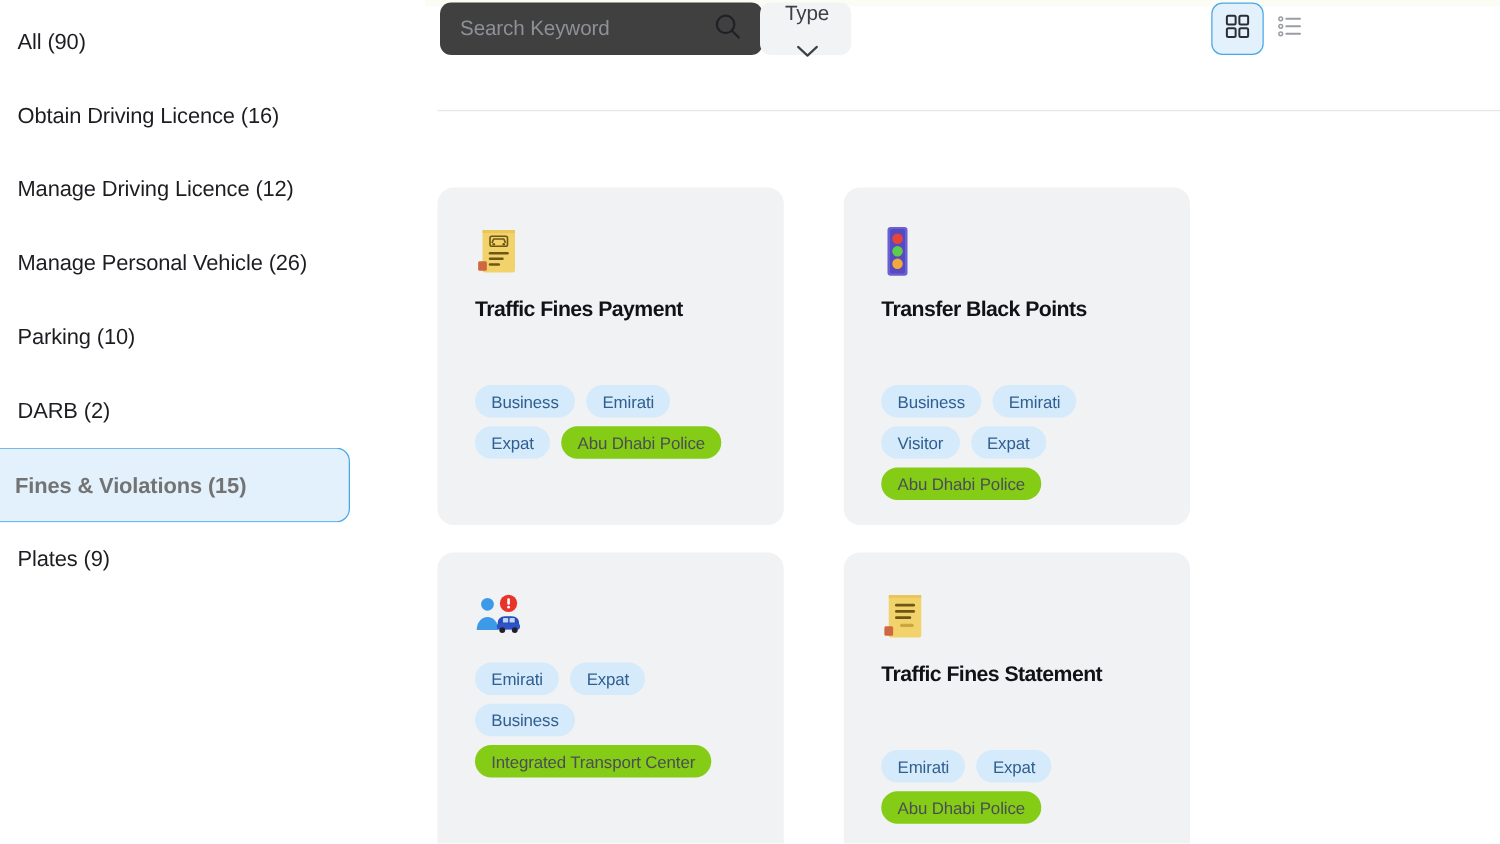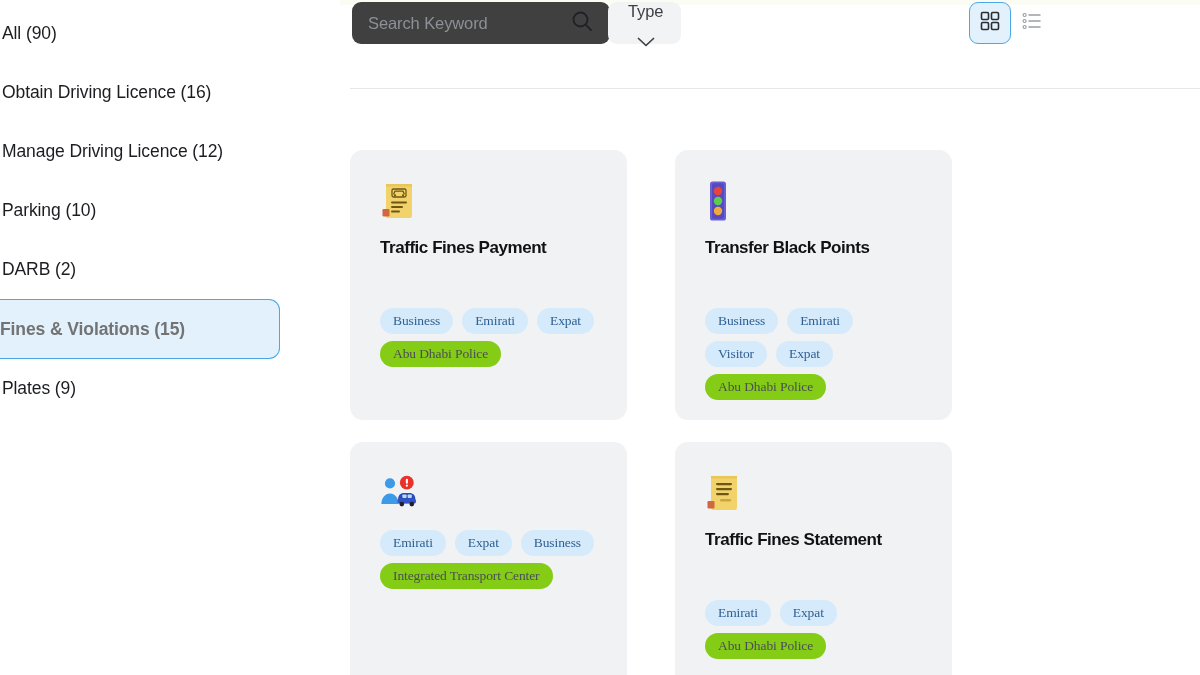--- a/index.html
+++ b/index.html
@@ -37,21 +37,21 @@
     height: 675px;
     background: #ffffff;
     padding-top: 4px;
   }
 
   .side-item {
     position: relative;
     height: 59px;
     display: flex;
     align-items: center;
-    padding-left: 2px;
+    padding-left: 14px;
     cursor: pointer;
   }
   .side-item .side-label {
     font-size: 17.5px;
     line-height: 1.2;
     color: #1c1d21;
     letter-spacing: -0.1px;
     font-weight: 400;
     white-space: nowrap;
   }
@@ -190,21 +190,20 @@
   }
   .tag {
     height: 26px;
     border-radius: 13px;
     display: inline-flex;
     align-items: center;
     padding: 0 13px;
     font-size: 13.5px;
     letter-spacing: -0.1px;
     white-space: nowrap;
-    font-family: Liberation Serif, serif;
   }
   .tag.audience {
     background: #d5eafb;
     color: #2f5f91;
   }
   .tag.entity {
     background: #84cc16;
     color: #4b4e55;
   }
 </style>
@@ -217,20 +216,23 @@
 
   <nav class="sidebar" id="sidebar">
       <div class="side-item">
         <span class="side-label">All (90)</span>
       </div>
       <div class="side-item">
         <span class="side-label">Obtain Driving Licence (16)</span>
       </div>
       <div class="side-item">
         <span class="side-label">Manage Driving Licence (12)</span>
+      </div>
+      <div class="side-item">
+        <span class="side-label">Manage Personal Vehicle (26)</span>
       </div>
       <div class="side-item">
         <span class="side-label">Parking (10)</span>
       </div>
       <div class="side-item">
         <span class="side-label">DARB (2)</span>
       </div>
       <div class="side-item active">
         <span class="side-label">Fines &amp; Violations (15)</span>
       </div>

